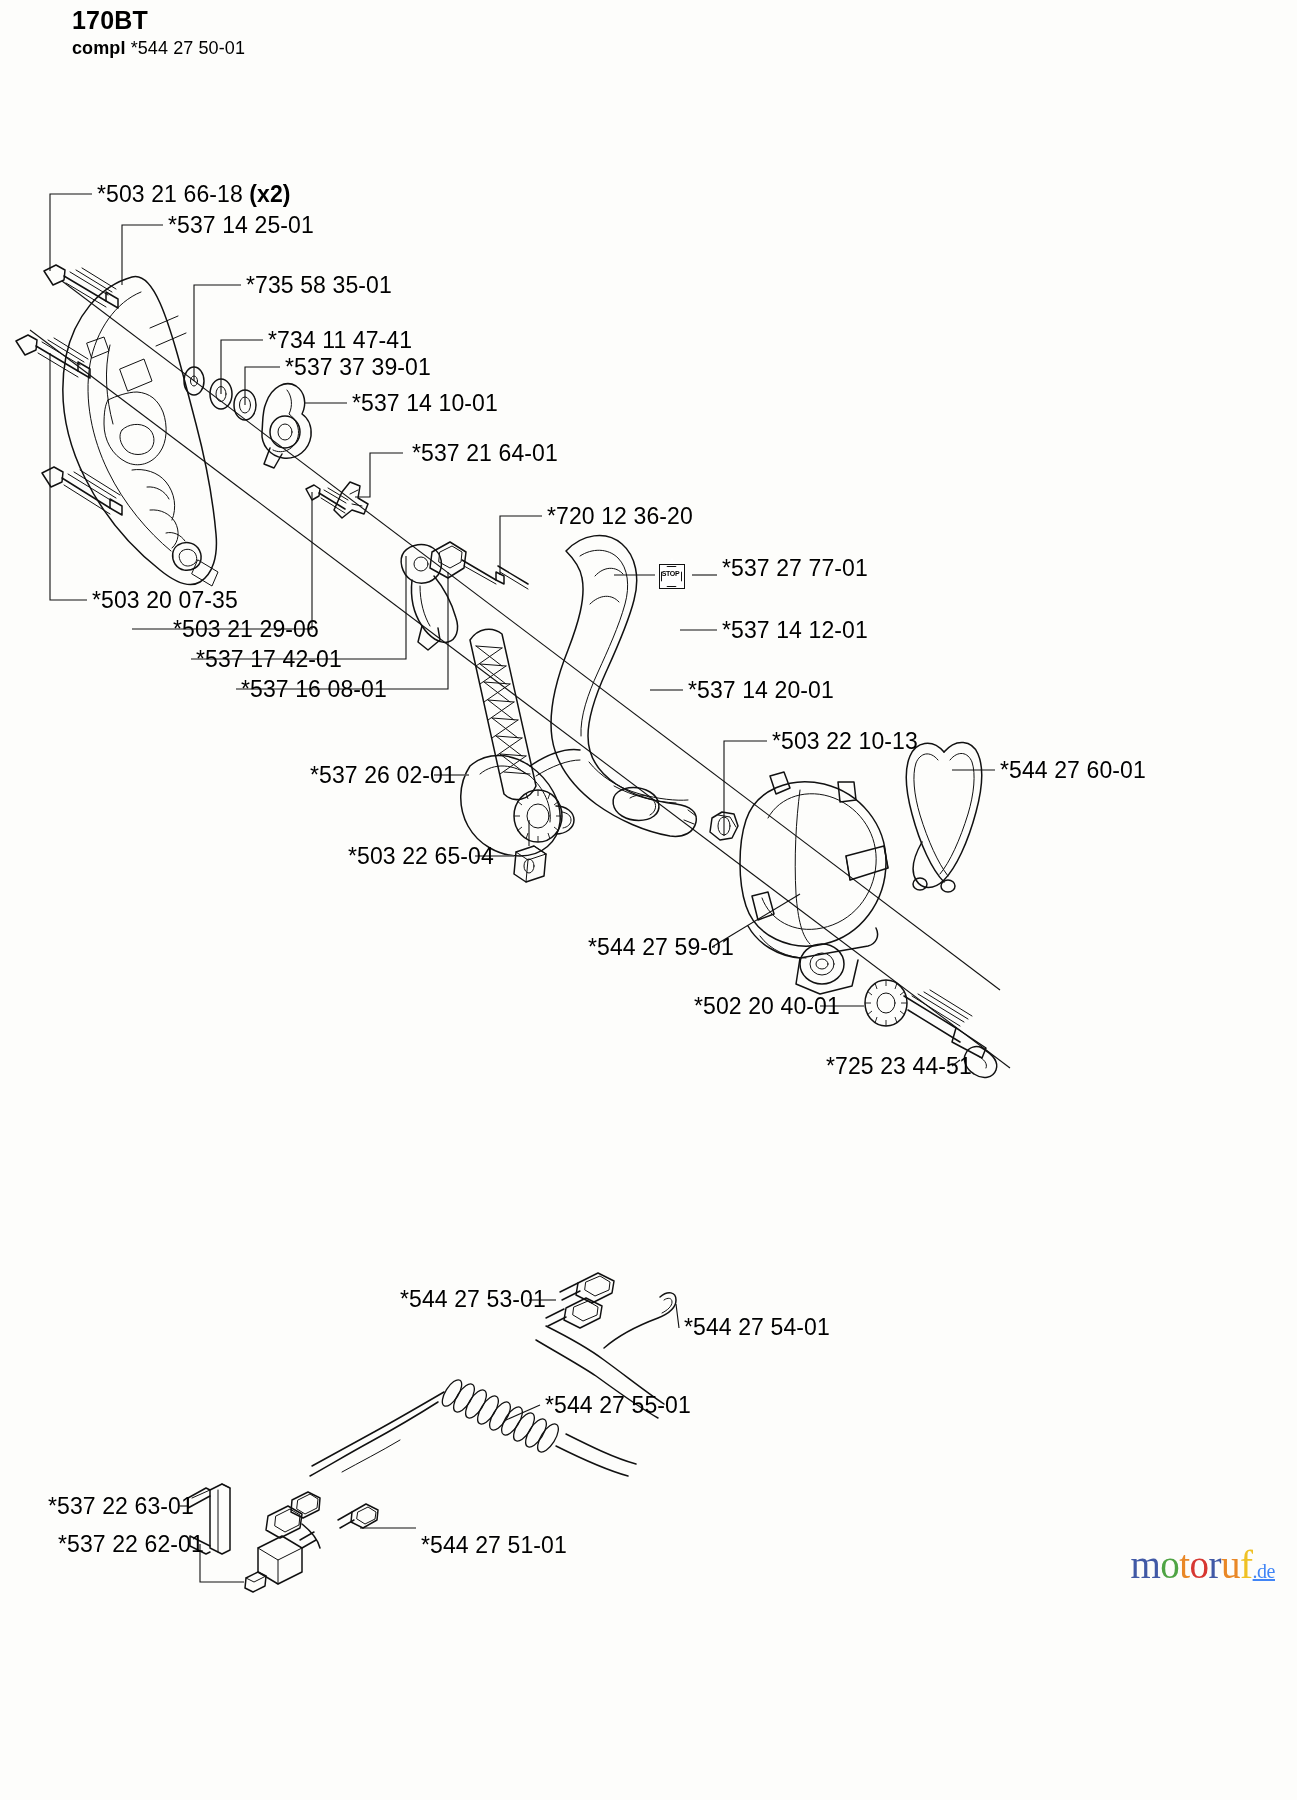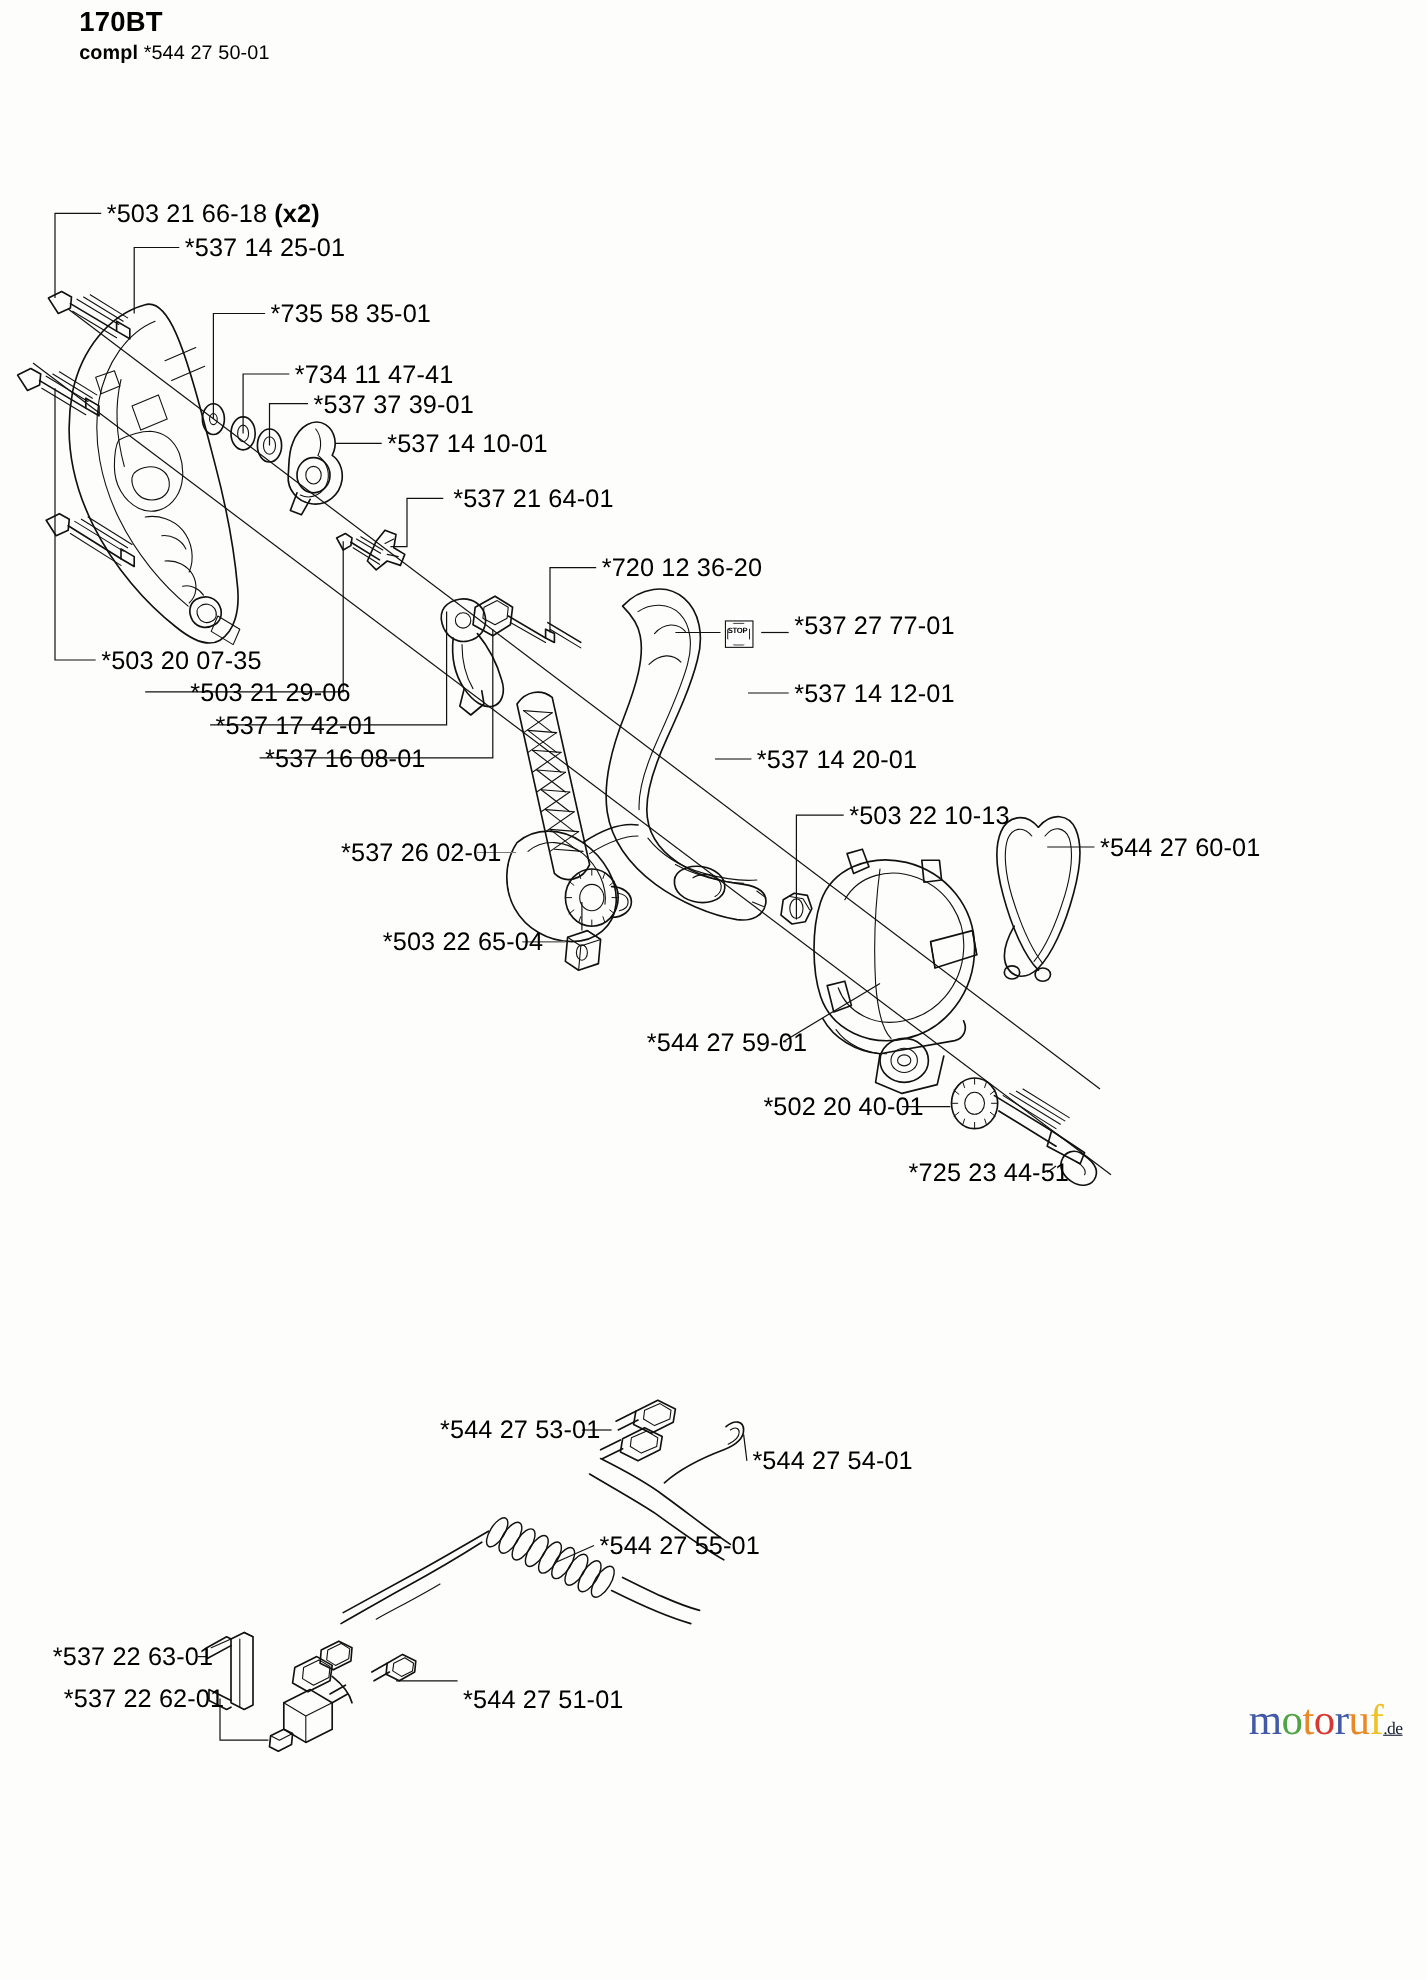--- a/index.html
+++ b/index.html
@@ -63,21 +63,21 @@
 
   
   .watermark{
     position:absolute;right:22px;bottom:22px;
     font-family:"Liberation Serif", serif;
     font-size:39px;
     letter-spacing:-.5px;
     line-height:39px;
     opacity:.97;
   }
-  .watermark .de{font-size:16px;color:#0f172a;text-decoration:underline;}
+  .watermark .de{font-size:20px;color:#3b82f6;text-decoration:underline;}
 </style>
 </head>
 <body>
 
 <div id="sheet">
 
   <div class="title">170BT</div>
   <div class="subtitle"><b>compl</b> <span>*544 27 50-01</span></div>
 
   <svg class="art" viewBox="0 0 1297 1800">

